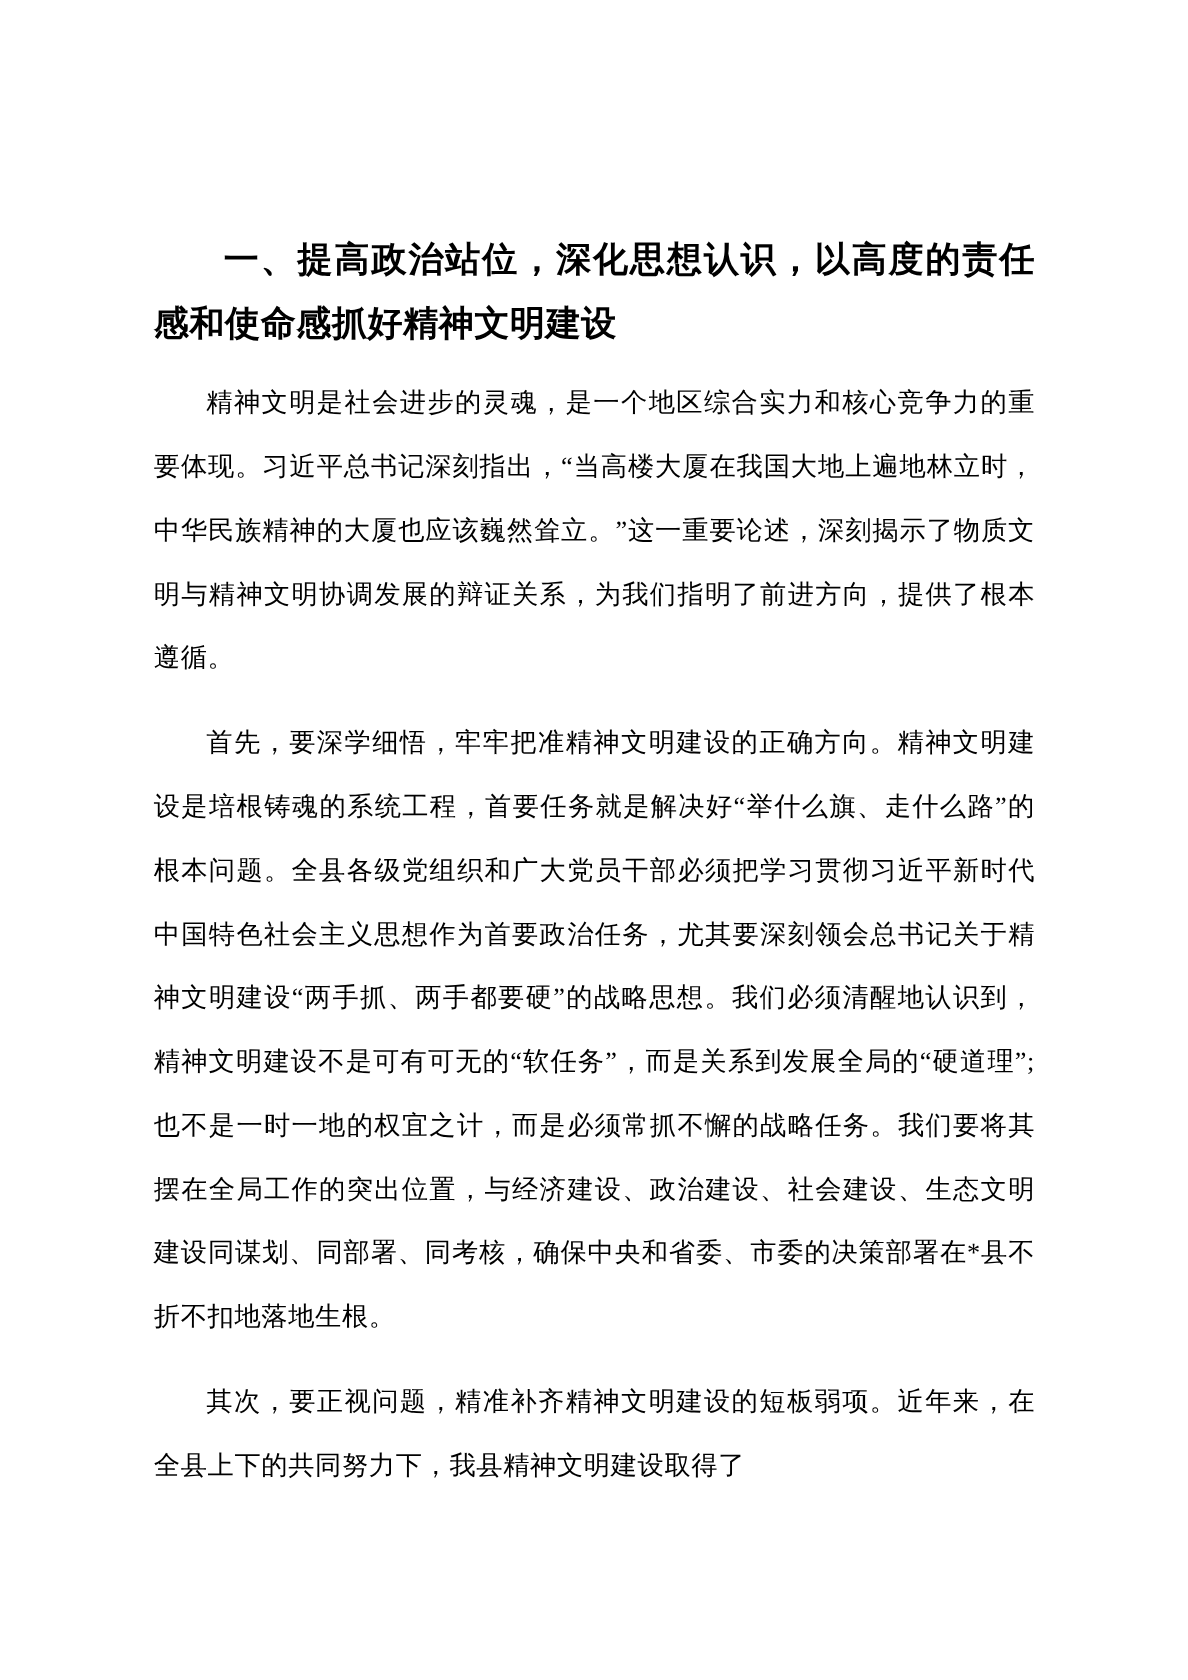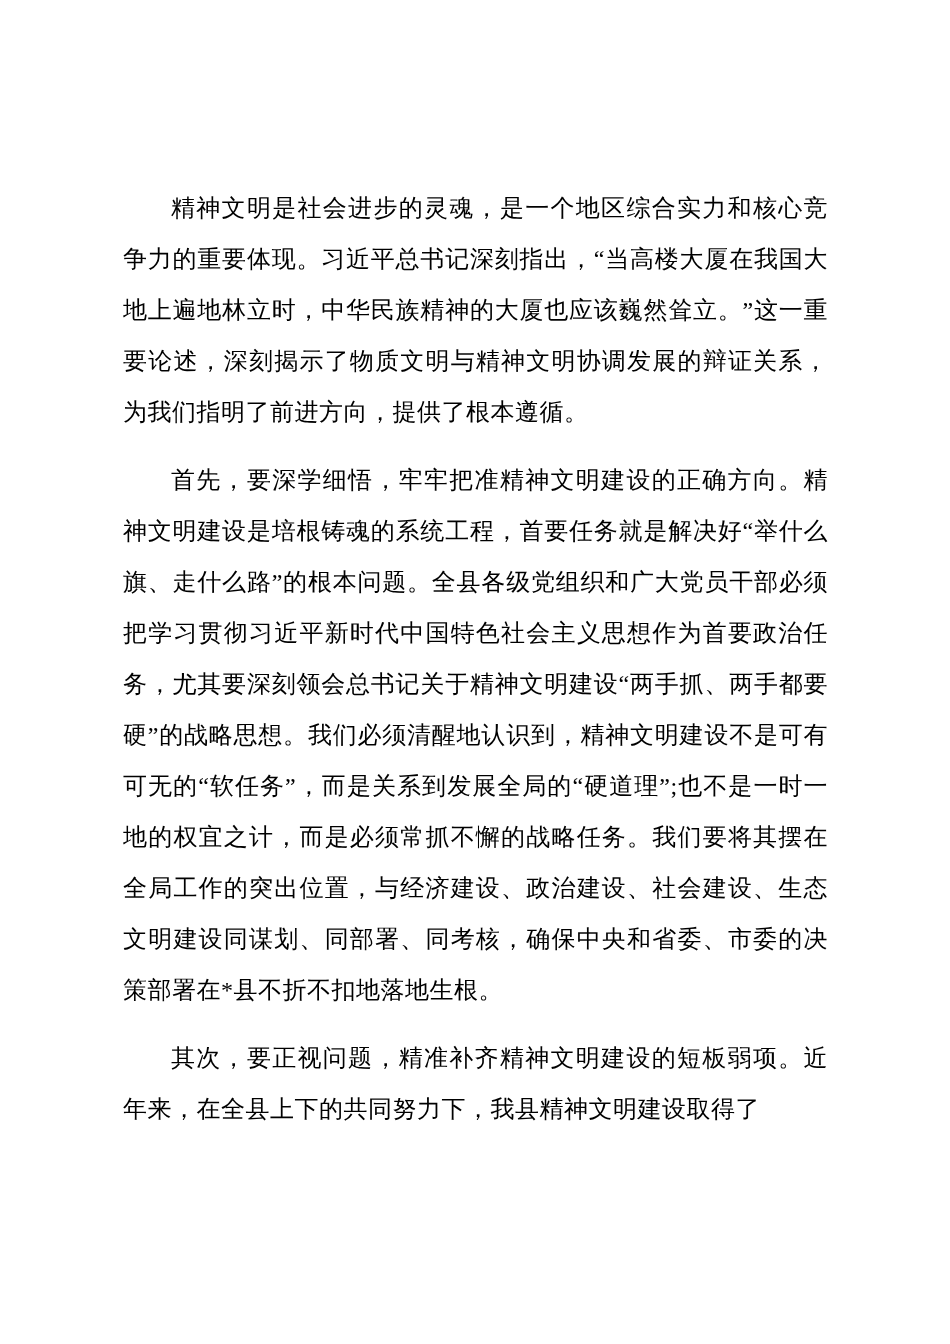--- a/index.html
+++ b/index.html
@@ -21,28 +21,29 @@
   .heading {
     font-size: 28px;
     line-height: 51px;
     font-weight: bold;
     text-indent: 2em;
     margin: 0 0 12px 0;
     text-align: justify;
     letter-spacing: 0.5px;
   }
   .para {
-    font-size: 24px;
+    font-size: 21px;
     line-height: 51px;
     text-indent: 2em;
     margin: 0 0 17px 0;
     text-align: justify;
     letter-spacing: 0.5px;
   }
 </style>
 </head>
 <body>
 
 <div class="page">
+  <h2 class="heading">一、提高政治站位，深化思想认识，以高度的责任感和使命感抓好精神文明建设</h2>
   <p class="para">精神文明是社会进步的灵魂，是一个地区综合实力和核心竞争力的重要体现。习近平总书记深刻指出，“当高楼大厦在我国大地上遍地林立时，中华民族精神的大厦也应该巍然耸立。”这一重要论述，深刻揭示了物质文明与精神文明协调发展的辩证关系，为我们指明了前进方向，提供了根本遵循。</p>
   <p class="para">首先，要深学细悟，牢牢把准精神文明建设的正确方向。精神文明建设是培根铸魂的系统工程，首要任务就是解决好“举什么旗、走什么路”的根本问题。全县各级党组织和广大党员干部必须把学习贯彻习近平新时代中国特色社会主义思想作为首要政治任务，尤其要深刻领会总书记关于精神文明建设“两手抓、两手都要硬”的战略思想。我们必须清醒地认识到，精神文明建设不是可有可无的“软任务”，而是关系到发展全局的“硬道理”;也不是一时一地的权宜之计，而是必须常抓不懈的战略任务。我们要将其摆在全局工作的突出位置，与经济建设、政治建设、社会建设、生态文明建设同谋划、同部署、同考核，确保中央和省委、市委的决策部署在*县不折不扣地落地生根。</p>
   <p class="para">其次，要正视问题，精准补齐精神文明建设的短板弱项。近年来，在全县上下的共同努力下，我县精神文明建设取得了</p>
 </div>
 
 </body></html>

